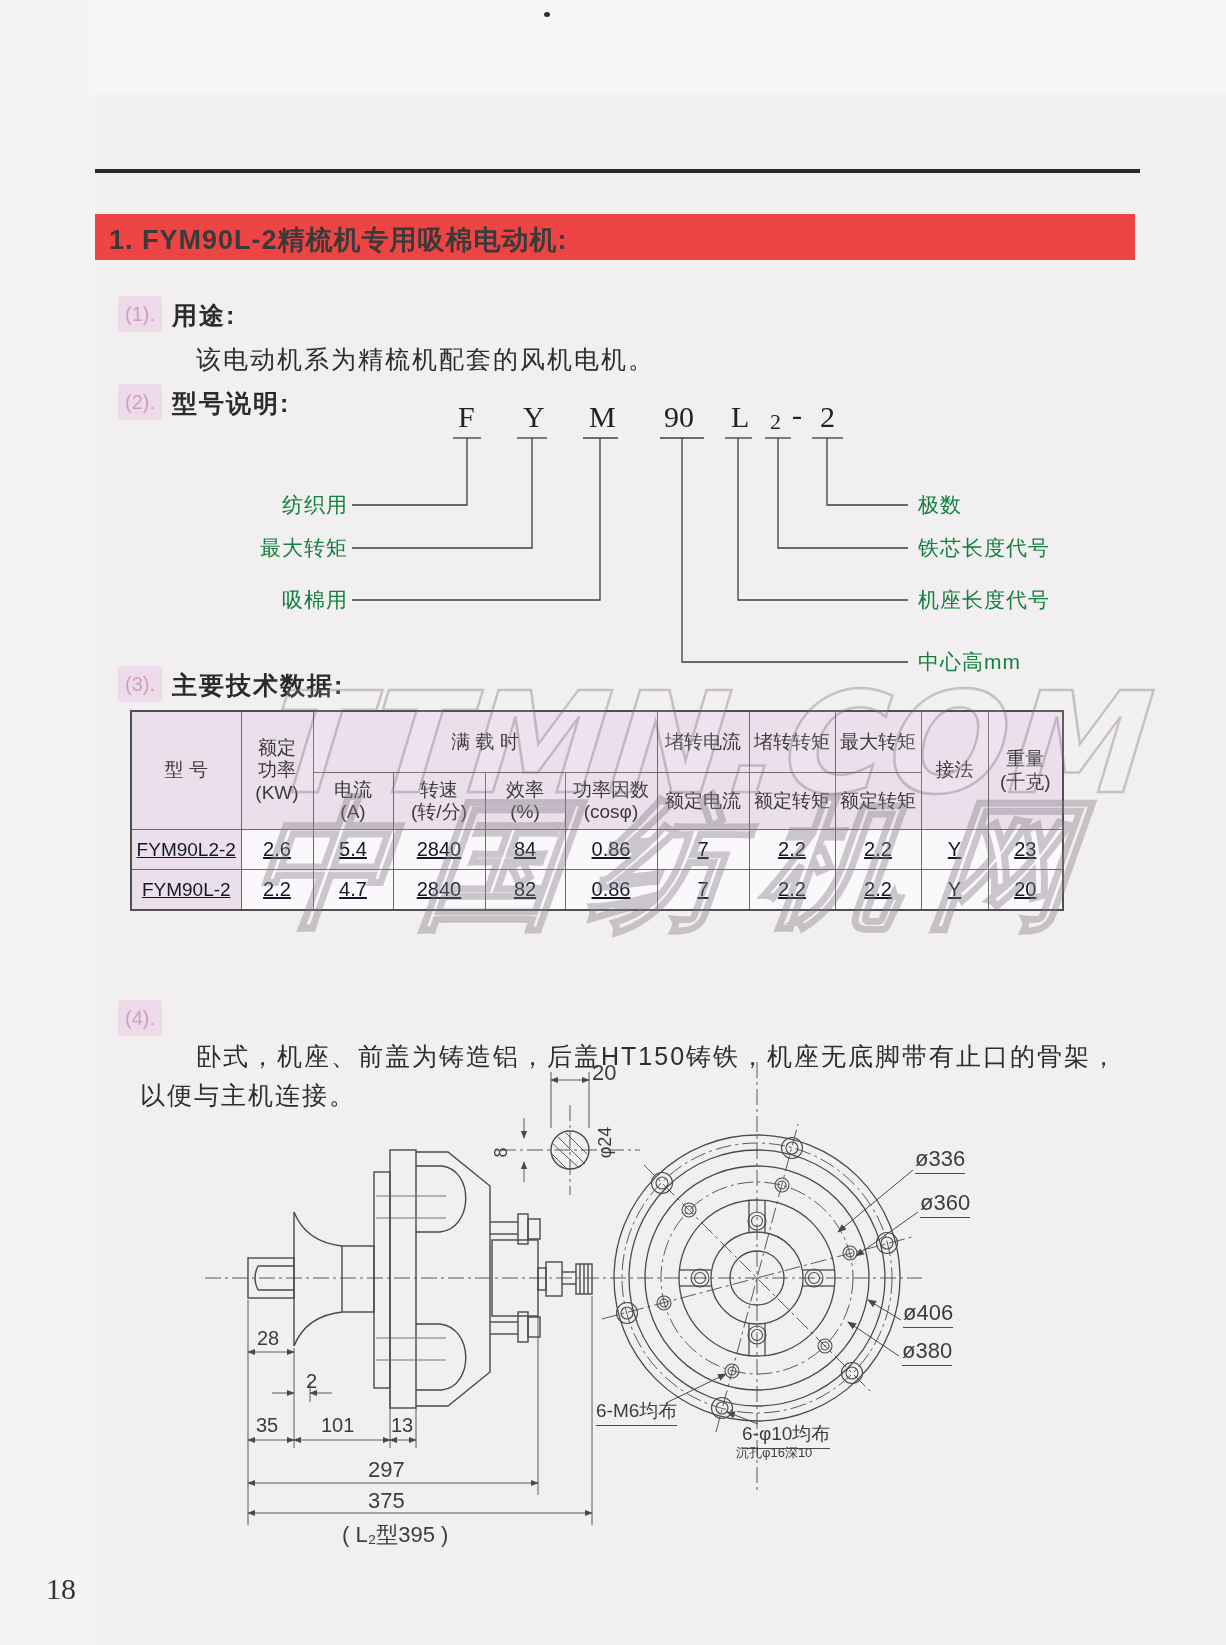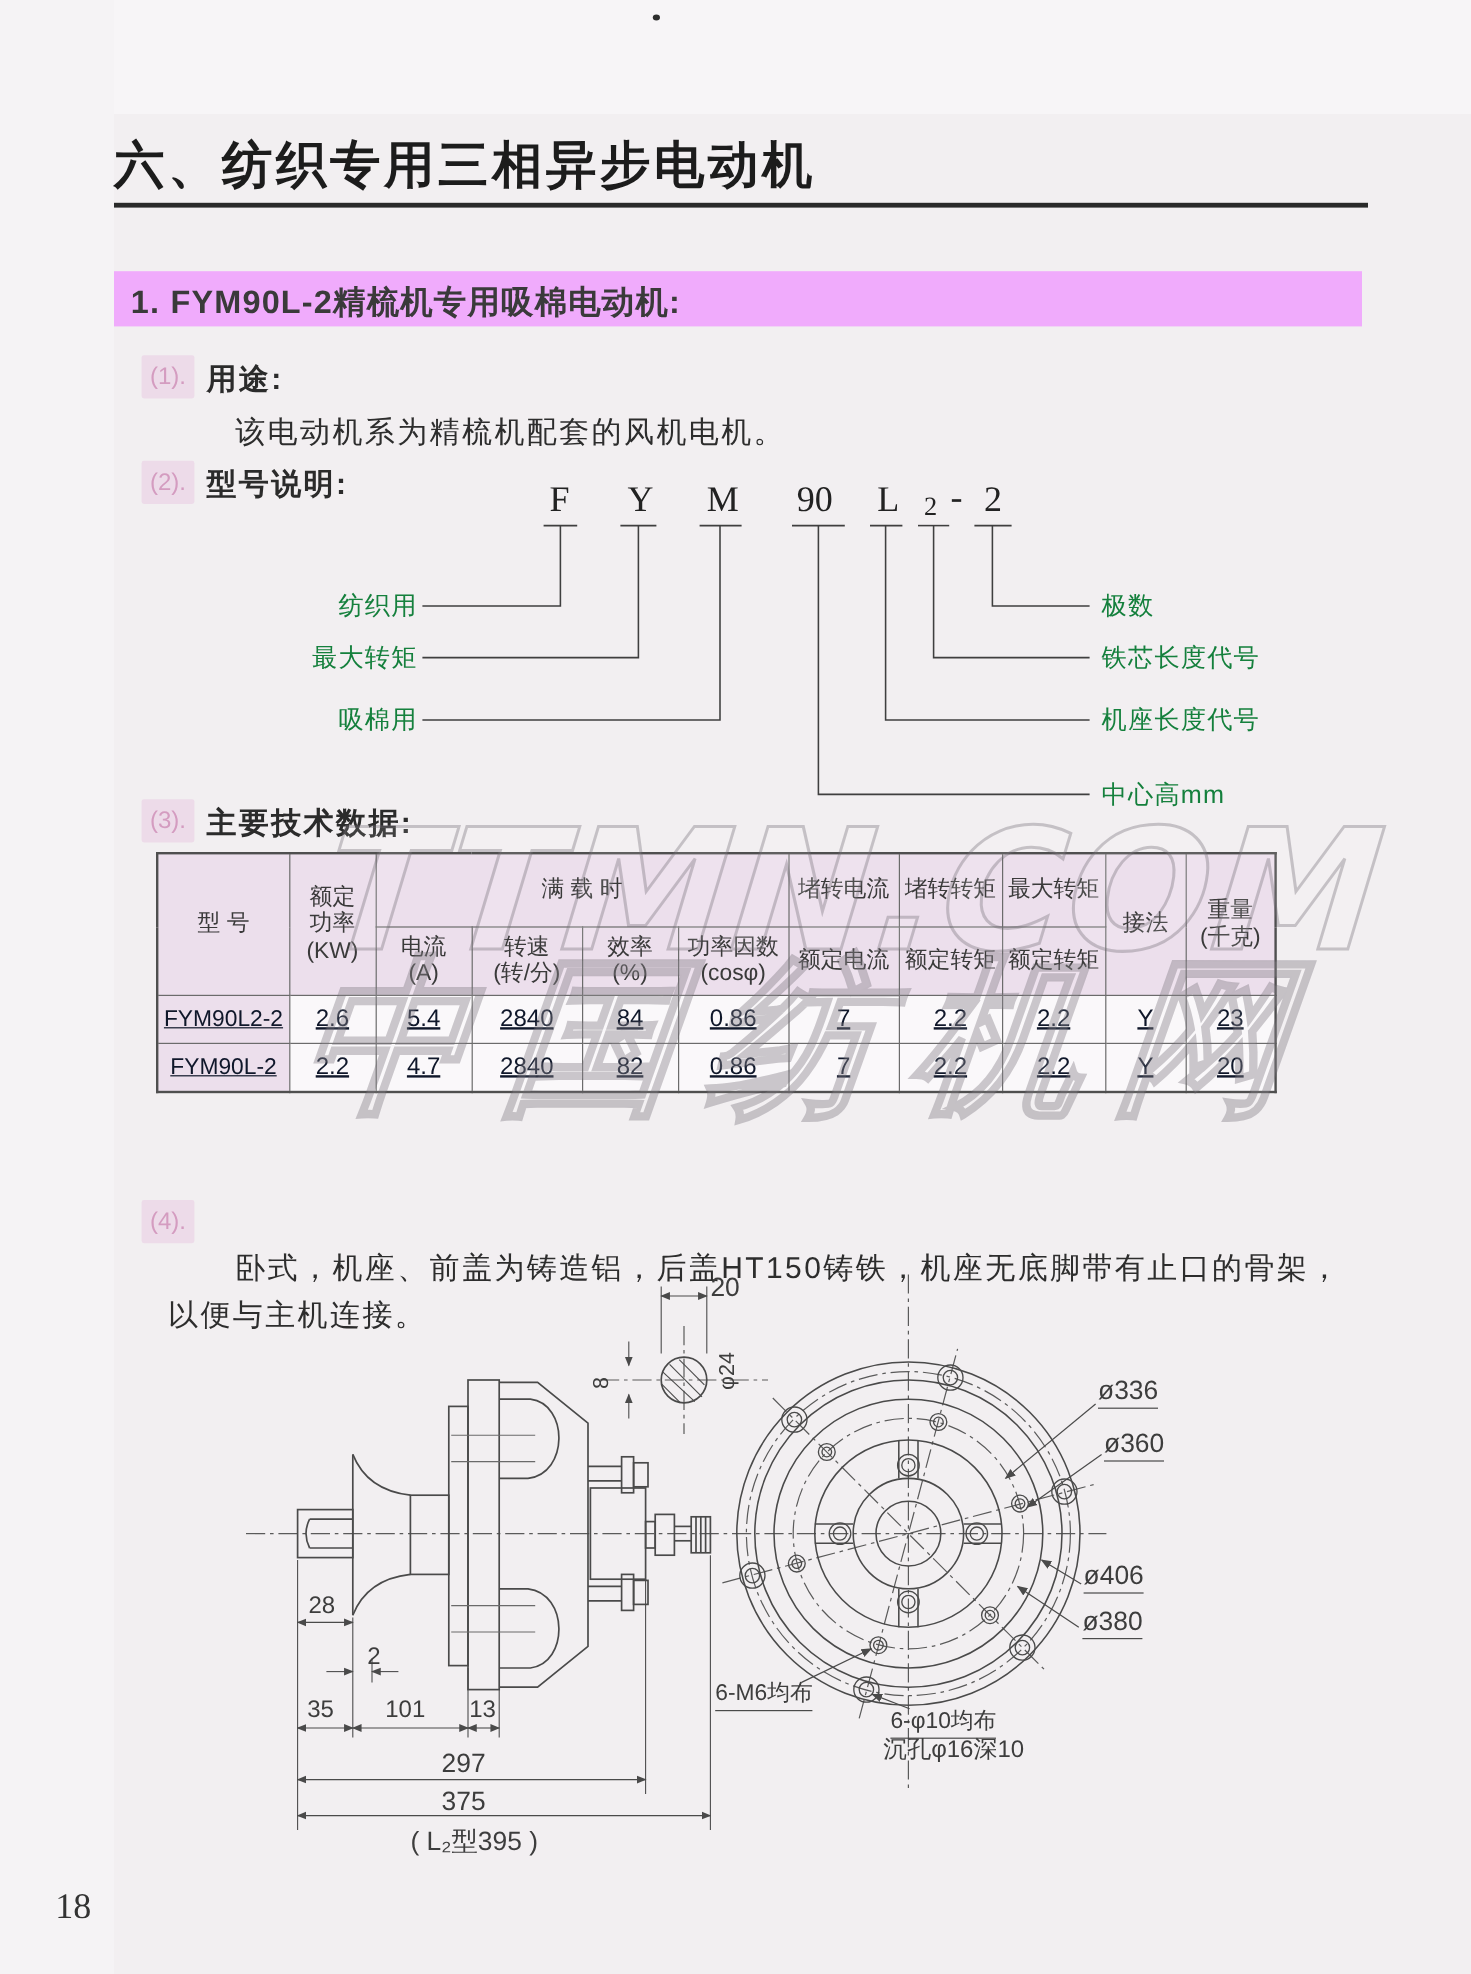--- a/index.html
+++ b/index.html
@@ -3,21 +3,21 @@
 <meta charset="utf-8">
 <style>
   html,body{margin:0;padding:0;}
   body{background:#d8d5d8;font-family:"Liberation Sans",sans-serif;}
   #page{position:relative;width:1226px;height:1645px;background:#f2eff1;overflow:hidden;}
   .band-top{position:absolute;left:0;top:0;width:1226px;height:95px;background:#f7f5f7;}
   .band-left{position:absolute;left:0;top:0;width:95px;height:1645px;background:#f5f3f5;}
   .speck{position:absolute;left:544px;top:12px;width:6px;height:5px;background:#2e2e2e;border-radius:50%;}
   .title{position:absolute;left:95px;top:110px;font-size:42px;font-weight:bold;color:#1c1c1c;letter-spacing:3px;white-space:nowrap;}
   .title-rule{position:absolute;left:95px;top:169px;width:1045px;height:4px;background:#2a2a2a;}
-  .section-bar{position:absolute;left:95px;top:226px;width:1040px;height:46px;background:#f0abfc;}
+  .section-bar{position:absolute;left:95px;top:214px;width:1040px;height:46px;background:#ef4444;}
   .section-bar span{display:block;padding:8px 0 0 14px;font-size:27px;font-weight:600;color:#3a3a3a;letter-spacing:1px;}
   .marker{position:absolute;width:44px;height:36px;background:#eddbe9;color:#d49cc0;font-size:20px;text-align:center;line-height:36px;border-radius:2px;}
   .heading{position:absolute;font-size:25px;font-weight:bold;color:#2b2b2b;letter-spacing:2px;white-space:nowrap;}
   .body-text{position:absolute;font-size:25px;color:#2d2d2d;letter-spacing:2px;white-space:nowrap;}
   .code-letter{position:absolute;font-family:"Liberation Serif",serif;font-size:30px;color:#222;}
   .code-letter.small{font-size:22px;}
   .diag-label{position:absolute;font-size:21px;color:#15803d;letter-spacing:1px;white-space:nowrap;}
   .diag-label.right-align{text-align:right;}
   svg{position:absolute;}
   
@@ -45,21 +45,20 @@
   .page-num{position:absolute;left:46px;top:1572px;font-family:"Liberation Serif",serif;font-size:30px;color:#333;}
 </style>
 </head>
 <body>
 
 <div id="page">
   <div class="band-top"></div>
   <div class="band-left"></div>
   <div class="speck"></div>
 
-  <div class="title">六、纺织专用三相异步电动机</div>
   <div class="title-rule"></div>
 
   <div class="section-bar">
     <span>1. FYM90L-2精梳机专用吸棉电动机:</span>
   </div>
 
   <div class="marker" style="left:118px;top:296px;">(1).</div>
   <div class="heading" style="left:172px;top:299px;text-align:right;">用途:</div>
   <div class="body-text" style="left:196px;top:343px;">该电动机系为精梳机配套的风机电机。</div>
 
@@ -345,16 +344,16 @@
   <div class="dim" style="left:391px;top:1414px;">13</div>
   <div class="dim big" style="left:368px;top:1457px;">297</div>
   <div class="dim big" style="left:368px;top:1488px;">375</div>
   <div class="dim big" style="left:342px;top:1520px;">( L₂型395 )</div>
   <div class="dim big underlined" style="left:915px;top:1146px;">ø336</div>
   <div class="dim big underlined" style="left:920px;top:1190px;">ø360</div>
   <div class="dim big underlined" style="left:903px;top:1300px;">ø406</div>
   <div class="dim big underlined" style="left:902px;top:1338px;">ø380</div>
   <div class="dim underlined" style="left:596px;top:1398px;font-size:19px;">6-M6均布</div>
   <div class="dim underlined" style="left:742px;top:1421px;font-size:19px;">6-φ10均布</div>
-  <div class="dim" style="left:736px;top:1444px;font-size:20px;">沉孔φ16深10</div>
+  <div class="dim" style="left:736px;top:1444px;font-size:13px;">沉孔φ16深10</div>
 
   <div class="page-num">18</div>
 </div>
 
 </body></html>

